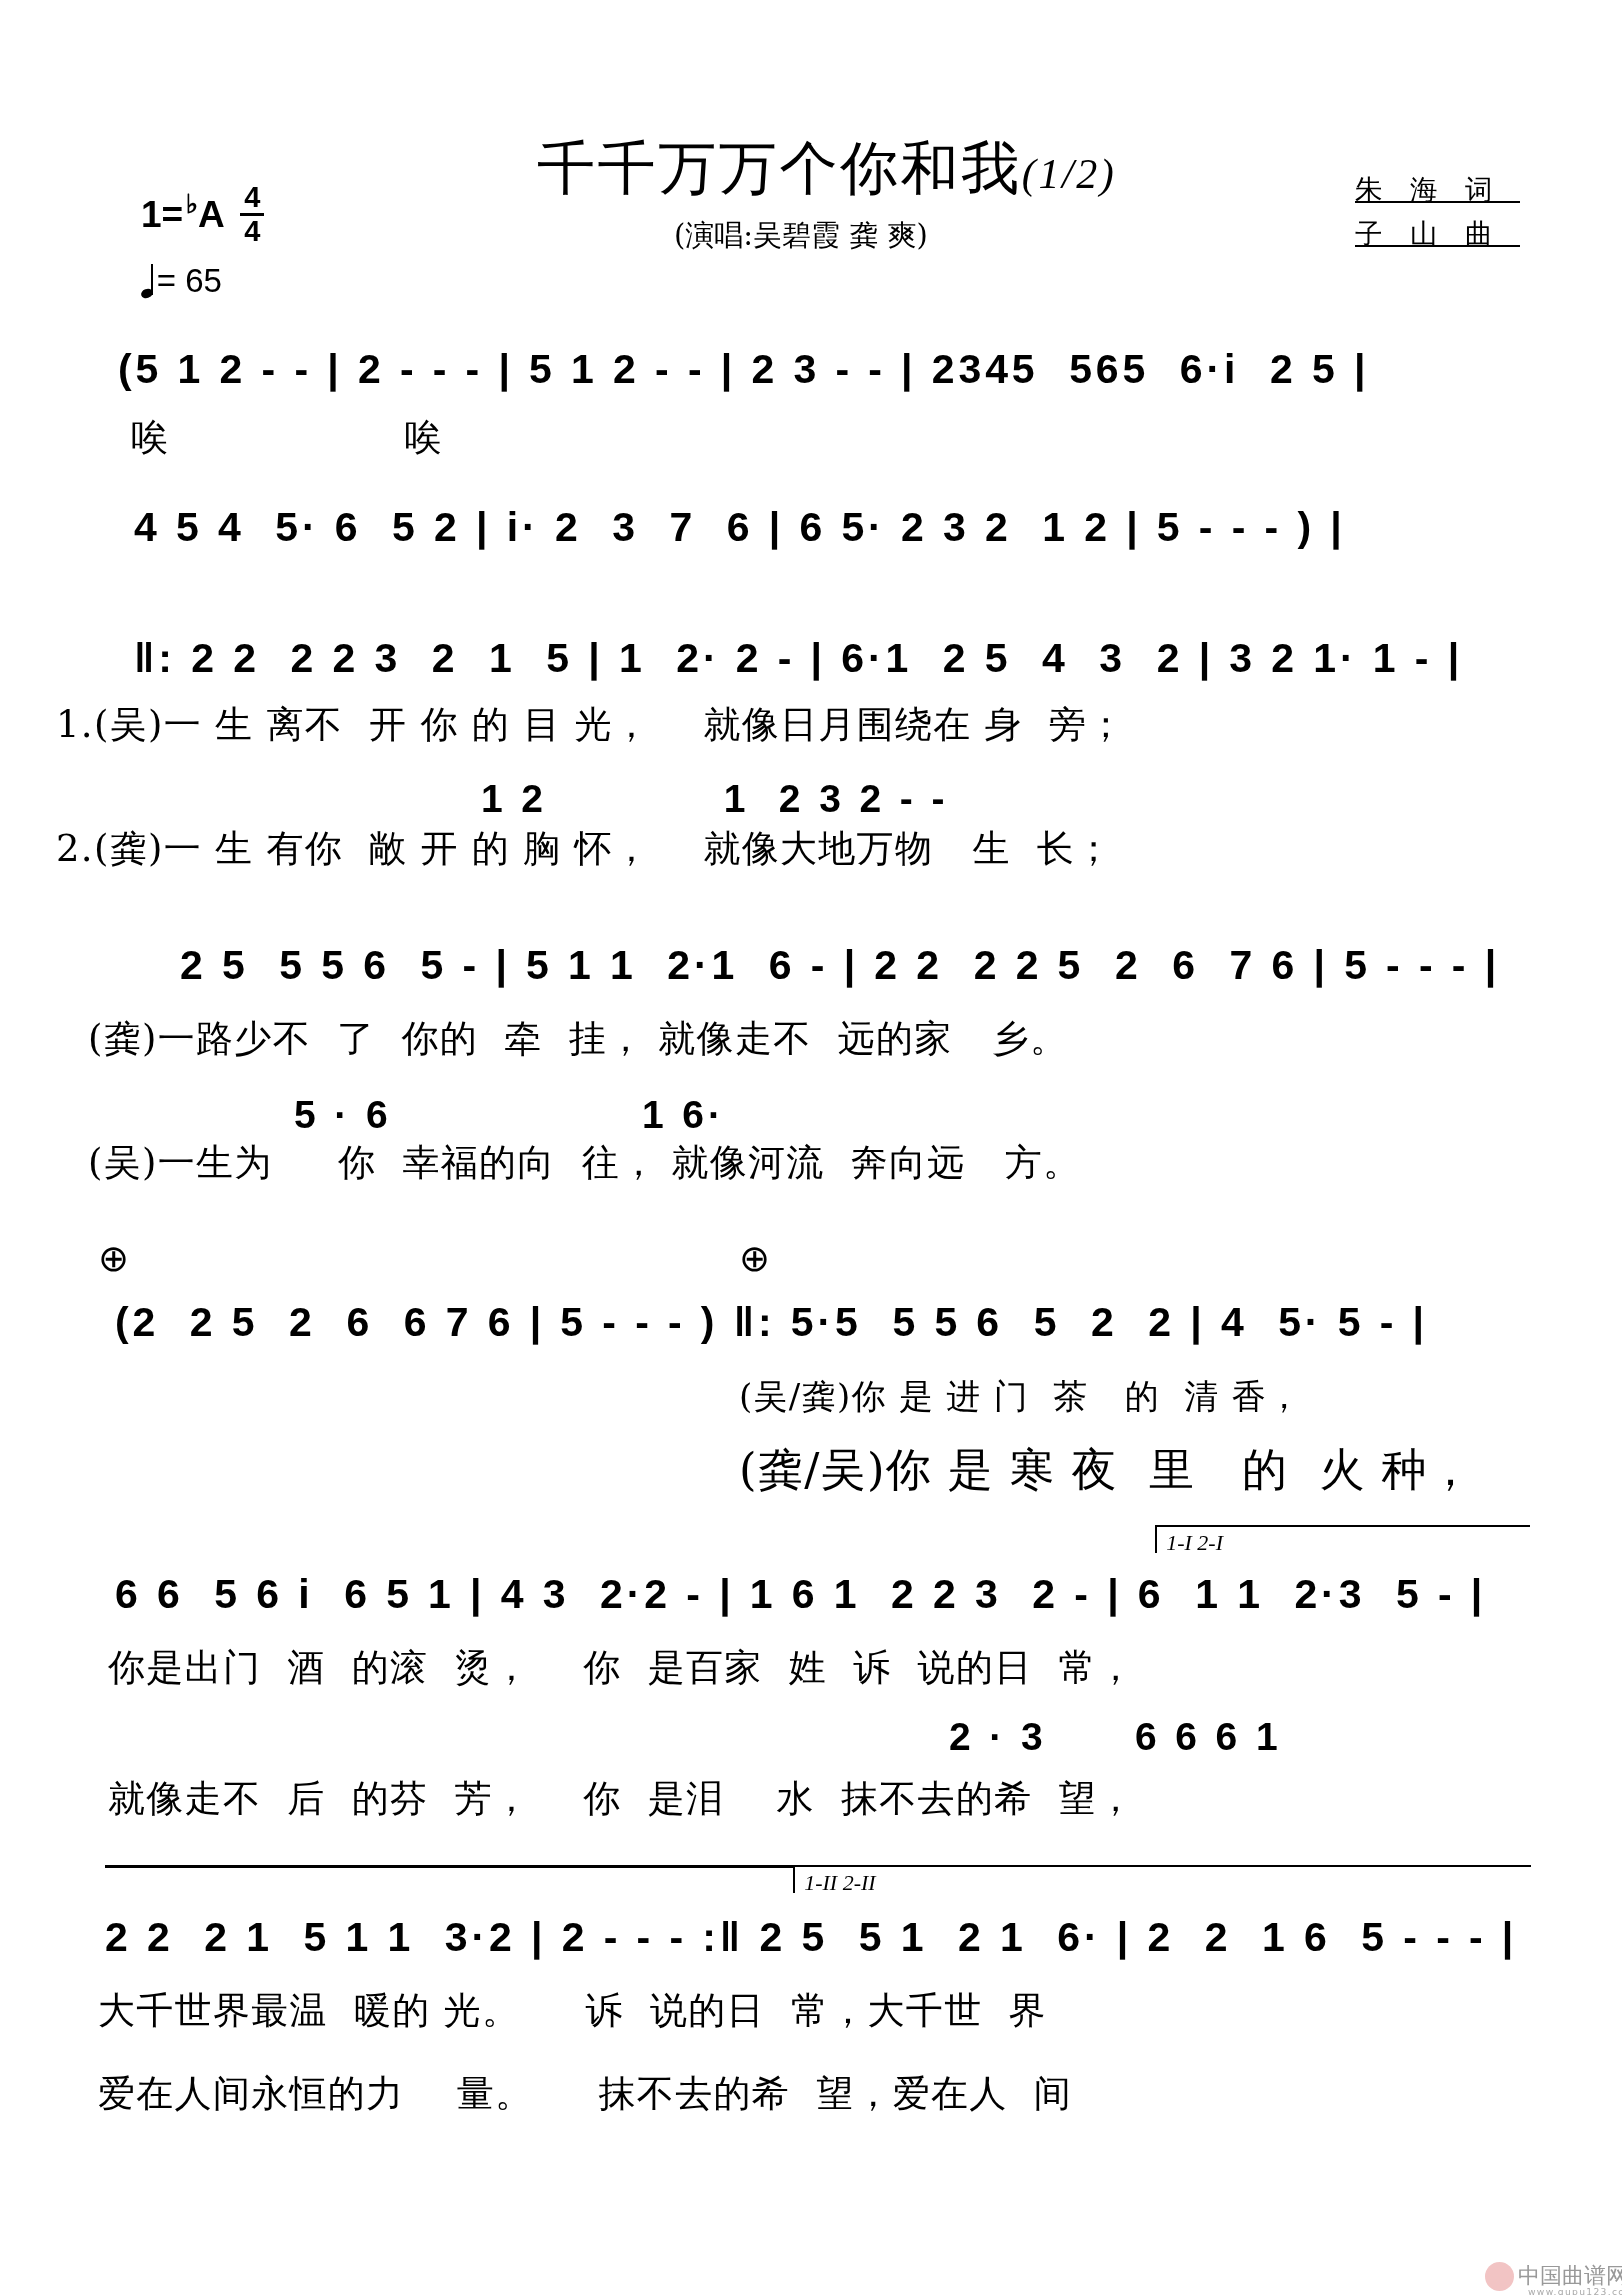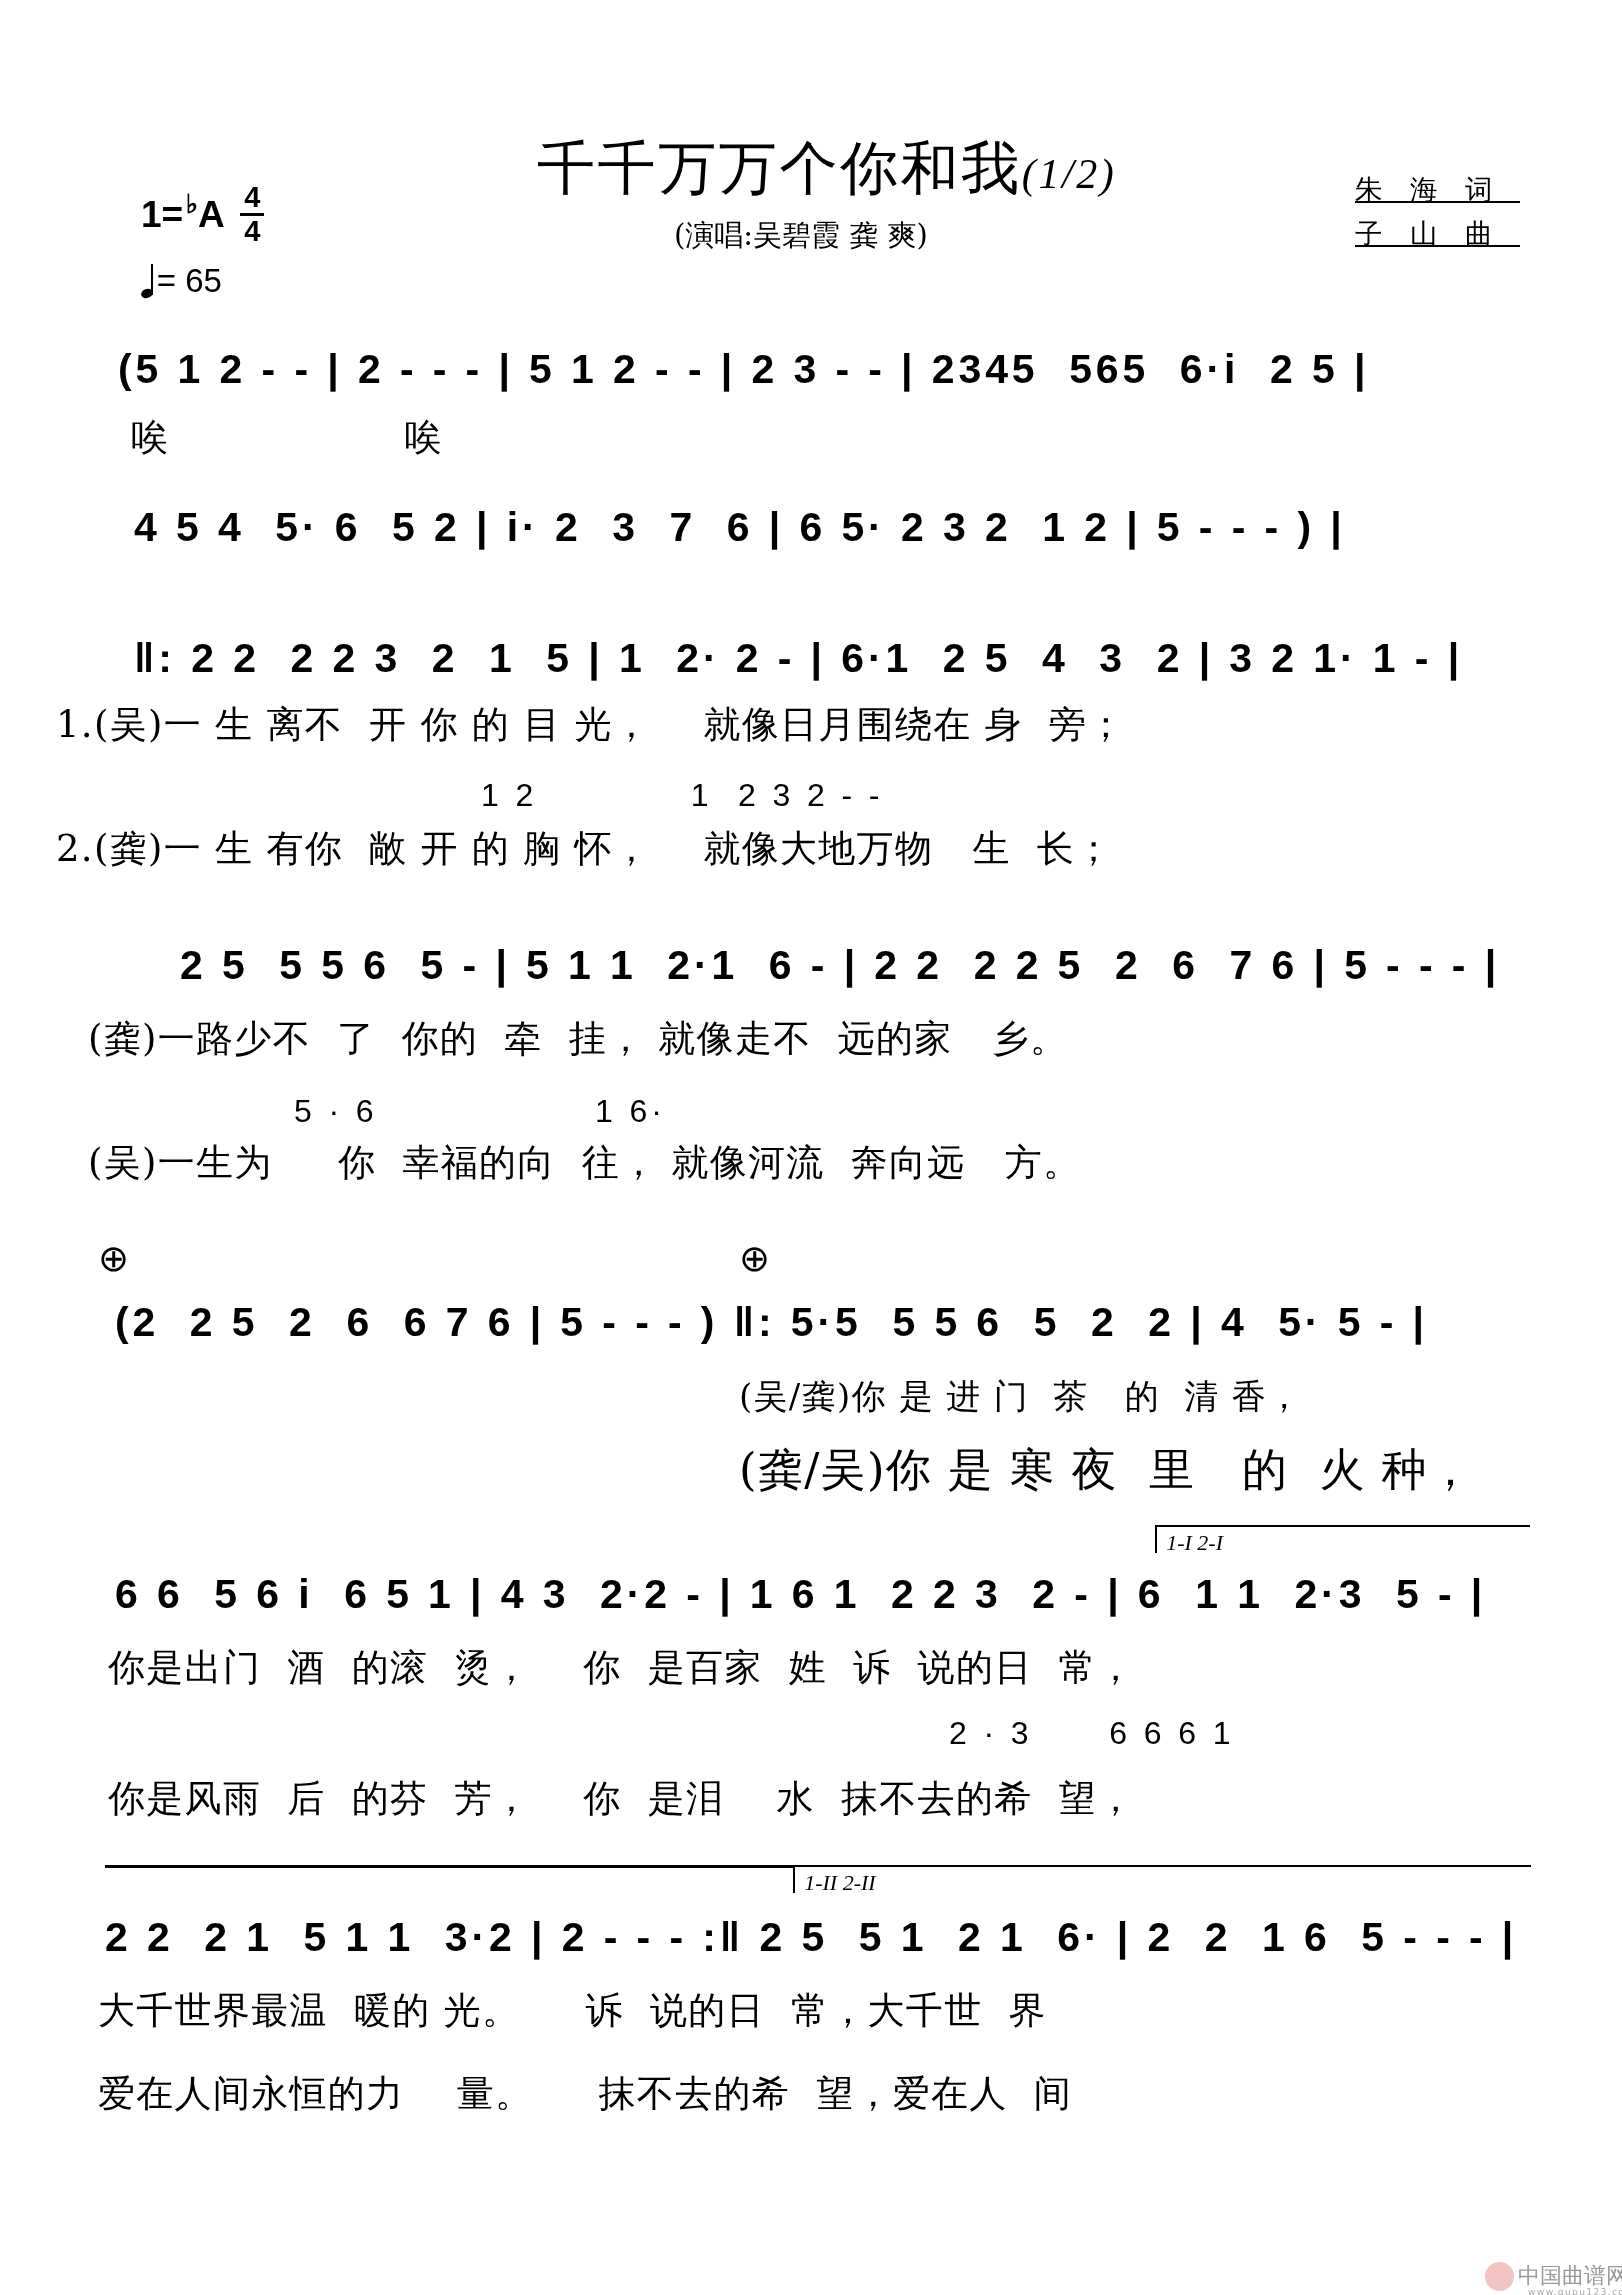--- a/index.html
+++ b/index.html
@@ -15,21 +15,21 @@
   .tempo { left:141px; top:252px; font-family:"Liberation Sans", sans-serif; font-size:33px; display:flex; align-items:center; gap:3.9px;margin-top:10px; }
   .note-glyph { display:inline-block; width:11.8px; height:35px; position:relative; }
   .note-glyph::before { content:""; position:absolute; left:0; bottom:0; width:11.8px; height:9.2px; background:#000; border-radius:50%; transform:rotate(-20deg); }
   .note-glyph::after { content:""; position:absolute; right:0; bottom:3.9px; width:2px; height:31px; background:#000; }
   .credits { left:1355px; top:167px; font-size:27.5px; line-height:44px; }
   .credits div { letter-spacing:27.5px; white-space:nowrap;text-decoration:underline; }
 
   .staff { position:absolute; left:0; width:1623px; }
   .notes { position:absolute; font-family:"Liberation Sans", sans-serif; font-weight:bold; font-size:41px; white-space:pre; letter-spacing:3.9px; }
   .lyric { position:absolute; font-family:"DejaVu Serif", serif; font-size:37px; white-space:pre; letter-spacing:1.3px; }
-  .small-notes { position:absolute; font-family:"Liberation Sans", sans-serif; font-weight:normal; font-size:32px; white-space:pre; letter-spacing:3.9px; }
+  .small-notes { position:absolute; font-family:"Liberation Sans", sans-serif; font-weight:bold; font-size:39px; white-space:pre; letter-spacing:3.9px; }
   .coda { position:absolute; font-size:37px; font-family:"DejaVu Sans", sans-serif; }
   .volta { position:absolute; border-top:2.6px solid #000; border-left:2px solid #000; height:26px; }
   .volta span { font-family:"Liberation Serif", serif; font-style:italic; font-size:22px; position:absolute; left:9.2px; top:2.6px; white-space:nowrap; }
   .watermark { position:absolute; left:1485px; top:2261px; display:flex; align-items:center; gap:3.9px; }
   .wm-logo { width:29px; height:29px; border-radius:50%; background:#f2c4c4; }
   .wm-text { font-size:22px; color:#999; font-family:"DejaVu Serif", serif; white-space:nowrap; }
   .wm-url { position:absolute; left:1528px; top:2286px; font-size:9.2px; color:#aaa; font-family:"DejaVu Sans", sans-serif; letter-spacing:1.3px; }
   .hline { position:absolute; height:2.6px; background:#000; }
 </style>
 </head>
@@ -91,21 +91,21 @@
   <div class="lyric" style="left:739px; top:203px; font-size:45px;">(龚/吴)你 是 寒 夜  里   的  火 种，</div>
 </div>
 
 <div class="staff" style="top:1525px;">
   <div class="volta" style="left:1155px; top:0px; width:373px;">
     <span>1-I 2-I</span>
   </div>
   <div class="notes" style="left:115px; top:46px;">6 6  5 6 i  6 5 1 | 4 3  2·2 - | 1 6 1  2 2 3  2 - | 6  1 1  2·3  5 - |</div>
   <div class="lyric" style="left:108px; top:118px;">你是出门  酒  的滚  烫，    你  是百家  姓  诉  说的日  常，</div>
   <div class="small-notes" style="left:949px; top:190px;">2 · 3      6 6 6 1</div>
-  <div class="lyric" style="left:108px; top:249px;">你是风雨  后  的芬  芳，    你  是泪    水  抹不去的希  望，</div>
+  <div class="lyric" style="left:108px; top:249px;">就像走不  后  的芬  芳，    你  是泪    水  抹不去的希  望，</div>
 </div>
 
 <div class="staff" style="top:1865px;">
   <div class="hline" style="left:105px; top:0px; width:690px;"></div>
   <div class="volta" style="left:793px; top:0px; width:736px;">
     <span>1-II 2-II</span>
   </div>
   <div class="notes" style="left:105px; top:49px;">2 2  2 1  5 1 1  3·2 | 2 - - - :‖ 2 5  5 1  2 1  6· | 2  2  1 6  5 - - - |</div>
   <div class="lyric" style="left:98px; top:121px;">大千世界最温  暖的 光。     诉  说的日  常，大千世  界</div>
   <div class="lyric" style="left:98px; top:180px;margin-top:24px;">爱在人间永恒的力    量。     抹不去的希  望，爱在人  间</div>

